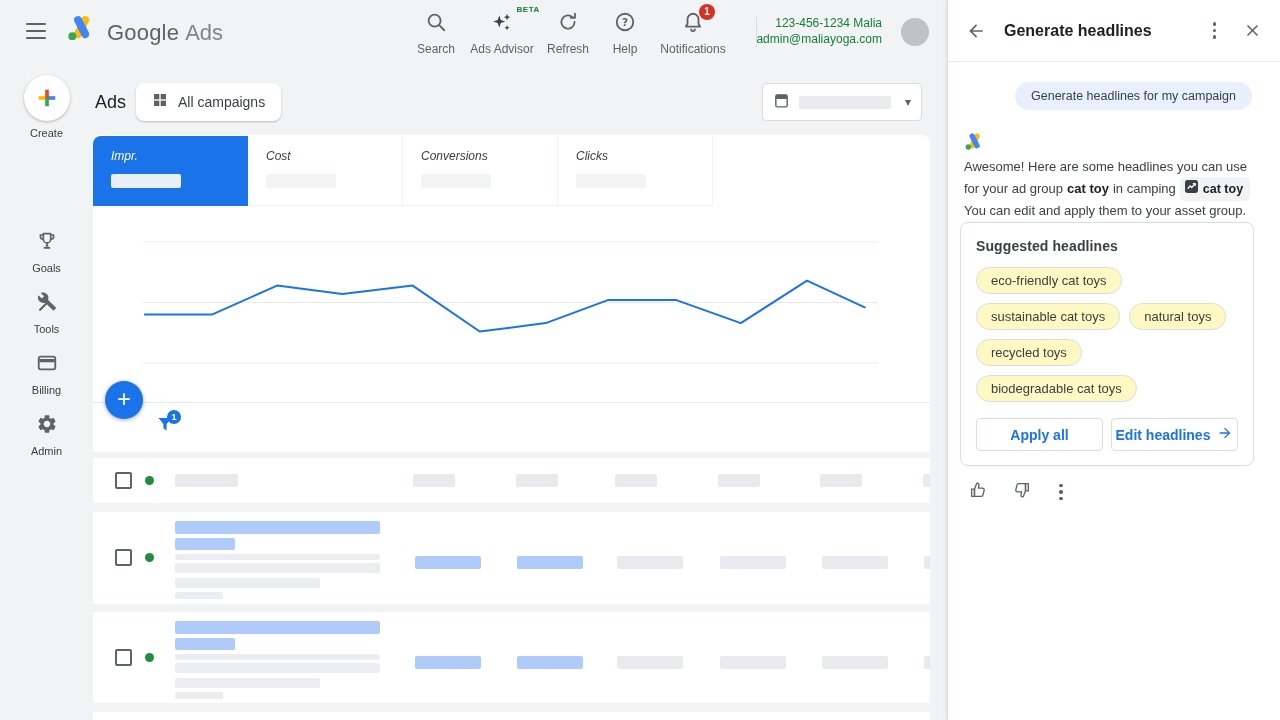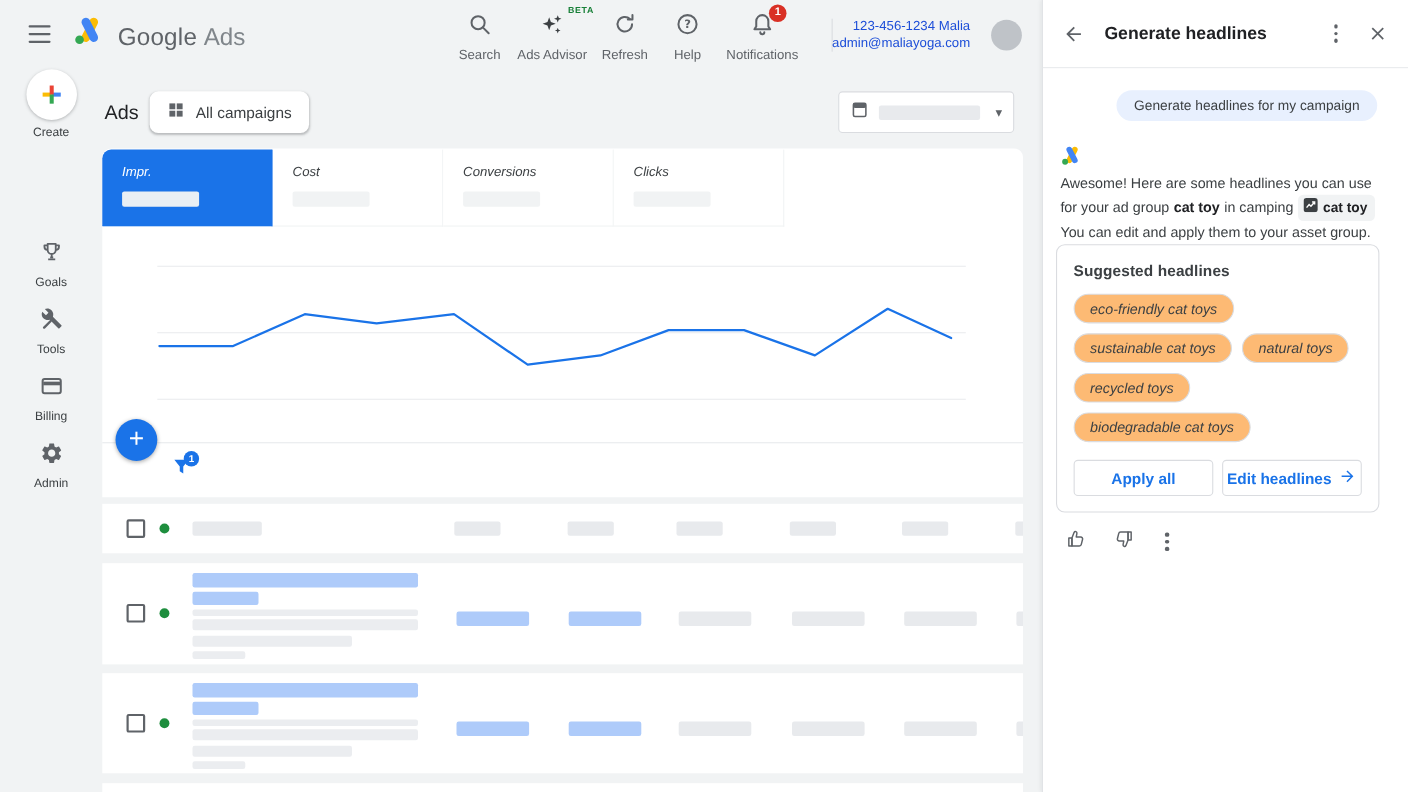--- a/index.html
+++ b/index.html
@@ -12,25 +12,25 @@
   #hamburger span { display:block; height:2px; background:#5f6368; border-radius:1px; }
   #brand { position:absolute; left:66px; top:14px; display:flex; align-items:flex-end; gap:10px; }
   #brand .gname { font-size:22px; color:#5f6368; letter-spacing:.2px; }
   #brand .gprod { font-size:22px; color:#80868b; }
   .nav-item { position:absolute; top:11px; width:92px; display:flex; flex-direction:column; align-items:center; cursor:pointer; }
   .nav-item .lbl { font-size:12px; color:#5f6368; margin-top:5px; white-space:nowrap; }
   .beta { position:absolute; top:-6px; right:8px; font-size:8px; font-weight:bold; color:#188038; letter-spacing:.6px; }
   .notif-badge { position:absolute; top:-7px; right:24px; width:16px; height:16px; border-radius:50%;
     background:#d93025; color:#fff; font-size:10px; line-height:16px; text-align:center; font-weight:bold; }
   #topbar-divider { position:absolute; left:756px; top:17px; width:1px; height:30px; background:#dadce0; }
-  #account { position:absolute; right:65px; top:15px; text-align:right; font-size:12px; color:#1d4ed8; line-height:16px; }
+  #account { position:absolute; right:65px; top:15px; text-align:right; font-size:12px; color:#15803d; line-height:16px; }
   #avatar { position:absolute; right:18px; top:18px; width:28px; height:28px; border-radius:50%; background:#bfc3c8; cursor:pointer; }
 
   
-  #sidebar { position:absolute; left:0; top:50px; width:108px; height:658px; }
+  #sidebar { position:absolute; left:0; top:62px; width:108px; height:658px; }
   .side-item { position:absolute; width:93px; display:flex; flex-direction:column; align-items:center; cursor:pointer; }
   .side-item .lbl { font-size:11px; color:#3c4043; margin-top:6px; }
   .create-circle { width:46px; height:46px; border-radius:50%; background:#fff; box-shadow:0 1px 3px rgba(60,64,67,.35); display:flex; align-items:center; justify-content:center; }
   .active-pill { width:48px; height:27px; border-radius:14px; background:#1a73e8; display:flex; align-items:center; justify-content:center; }
   .side-item.active .lbl { color:#1a73e8; font-weight:bold; }
 
   
   #main { position:absolute; left:93px; top:62px; width:854px; height:658px; }
   #page-title { position:absolute; left:2px; top:30px; font-size:18px; color:#202124; }
   #scope-chip { position:absolute; left:43px; top:21px; height:38px; background:#fff; border-radius:8px;
@@ -77,21 +77,21 @@
     display:flex; align-items:center; padding:0 16px; font-size:12.5px; color:#3c4043; }
   #mini-logo { position:absolute; left:16px; top:132px; }
   #ai-msg { position:absolute; left:16px; top:157px; width:296px; font-size:13px; line-height:20px; color:#3c4043; }
   #ai-msg .l2 { display:flex; align-items:center; gap:4px; white-space:nowrap; }
   #ai-msg b { color:#202124; }
   .kw-chip { display:inline-flex; align-items:center; gap:5px; background:#f1f3f4; border-radius:5px; padding:2px 7px 2px 5px;
     font-weight:bold; color:#202124; font-size:12.5px; }
   #sugg-card { position:absolute; left:12px; top:222px; width:294px; border:1px solid #dadce0; border-radius:8px; padding:15px 15px 14px; }
   #sugg-title { font-size:14px; font-weight:bold; color:#3c4043; letter-spacing:.1px; }
   #sugg-chips { display:flex; flex-wrap:wrap; gap:9px; margin-top:13px; }
-  .h-chip { border:1px solid #dadce0; border-radius:15px; padding:5px 14px; font-size:13px; color:#3c4043; cursor:pointer; background:#fdba74; white-space:nowrap;font-style:italic; }
+  .h-chip { border:1px solid #dadce0; border-radius:15px; padding:5px 14px; font-size:13px; color:#3c4043; cursor:pointer; background:#fef9c3; white-space:nowrap; }
   #sugg-actions { display:flex; gap:8px; margin-top:16px; }
   .action-btn { flex:1; height:33px; border:1px solid #dadce0; border-radius:4px; background:#fff; color:#1a73e8;
     font-size:14px; font-weight:bold; display:flex; align-items:center; justify-content:center; gap:7px; cursor:pointer;
     font-family:"Liberation Sans","DejaVu Sans",sans-serif; }
   #feedback { position:absolute; left:20px; top:480px; display:flex; align-items:center; gap:24px; }
   #feedback .icon-btn { cursor:pointer; }
 </style>
 </head>
 <body>
 

